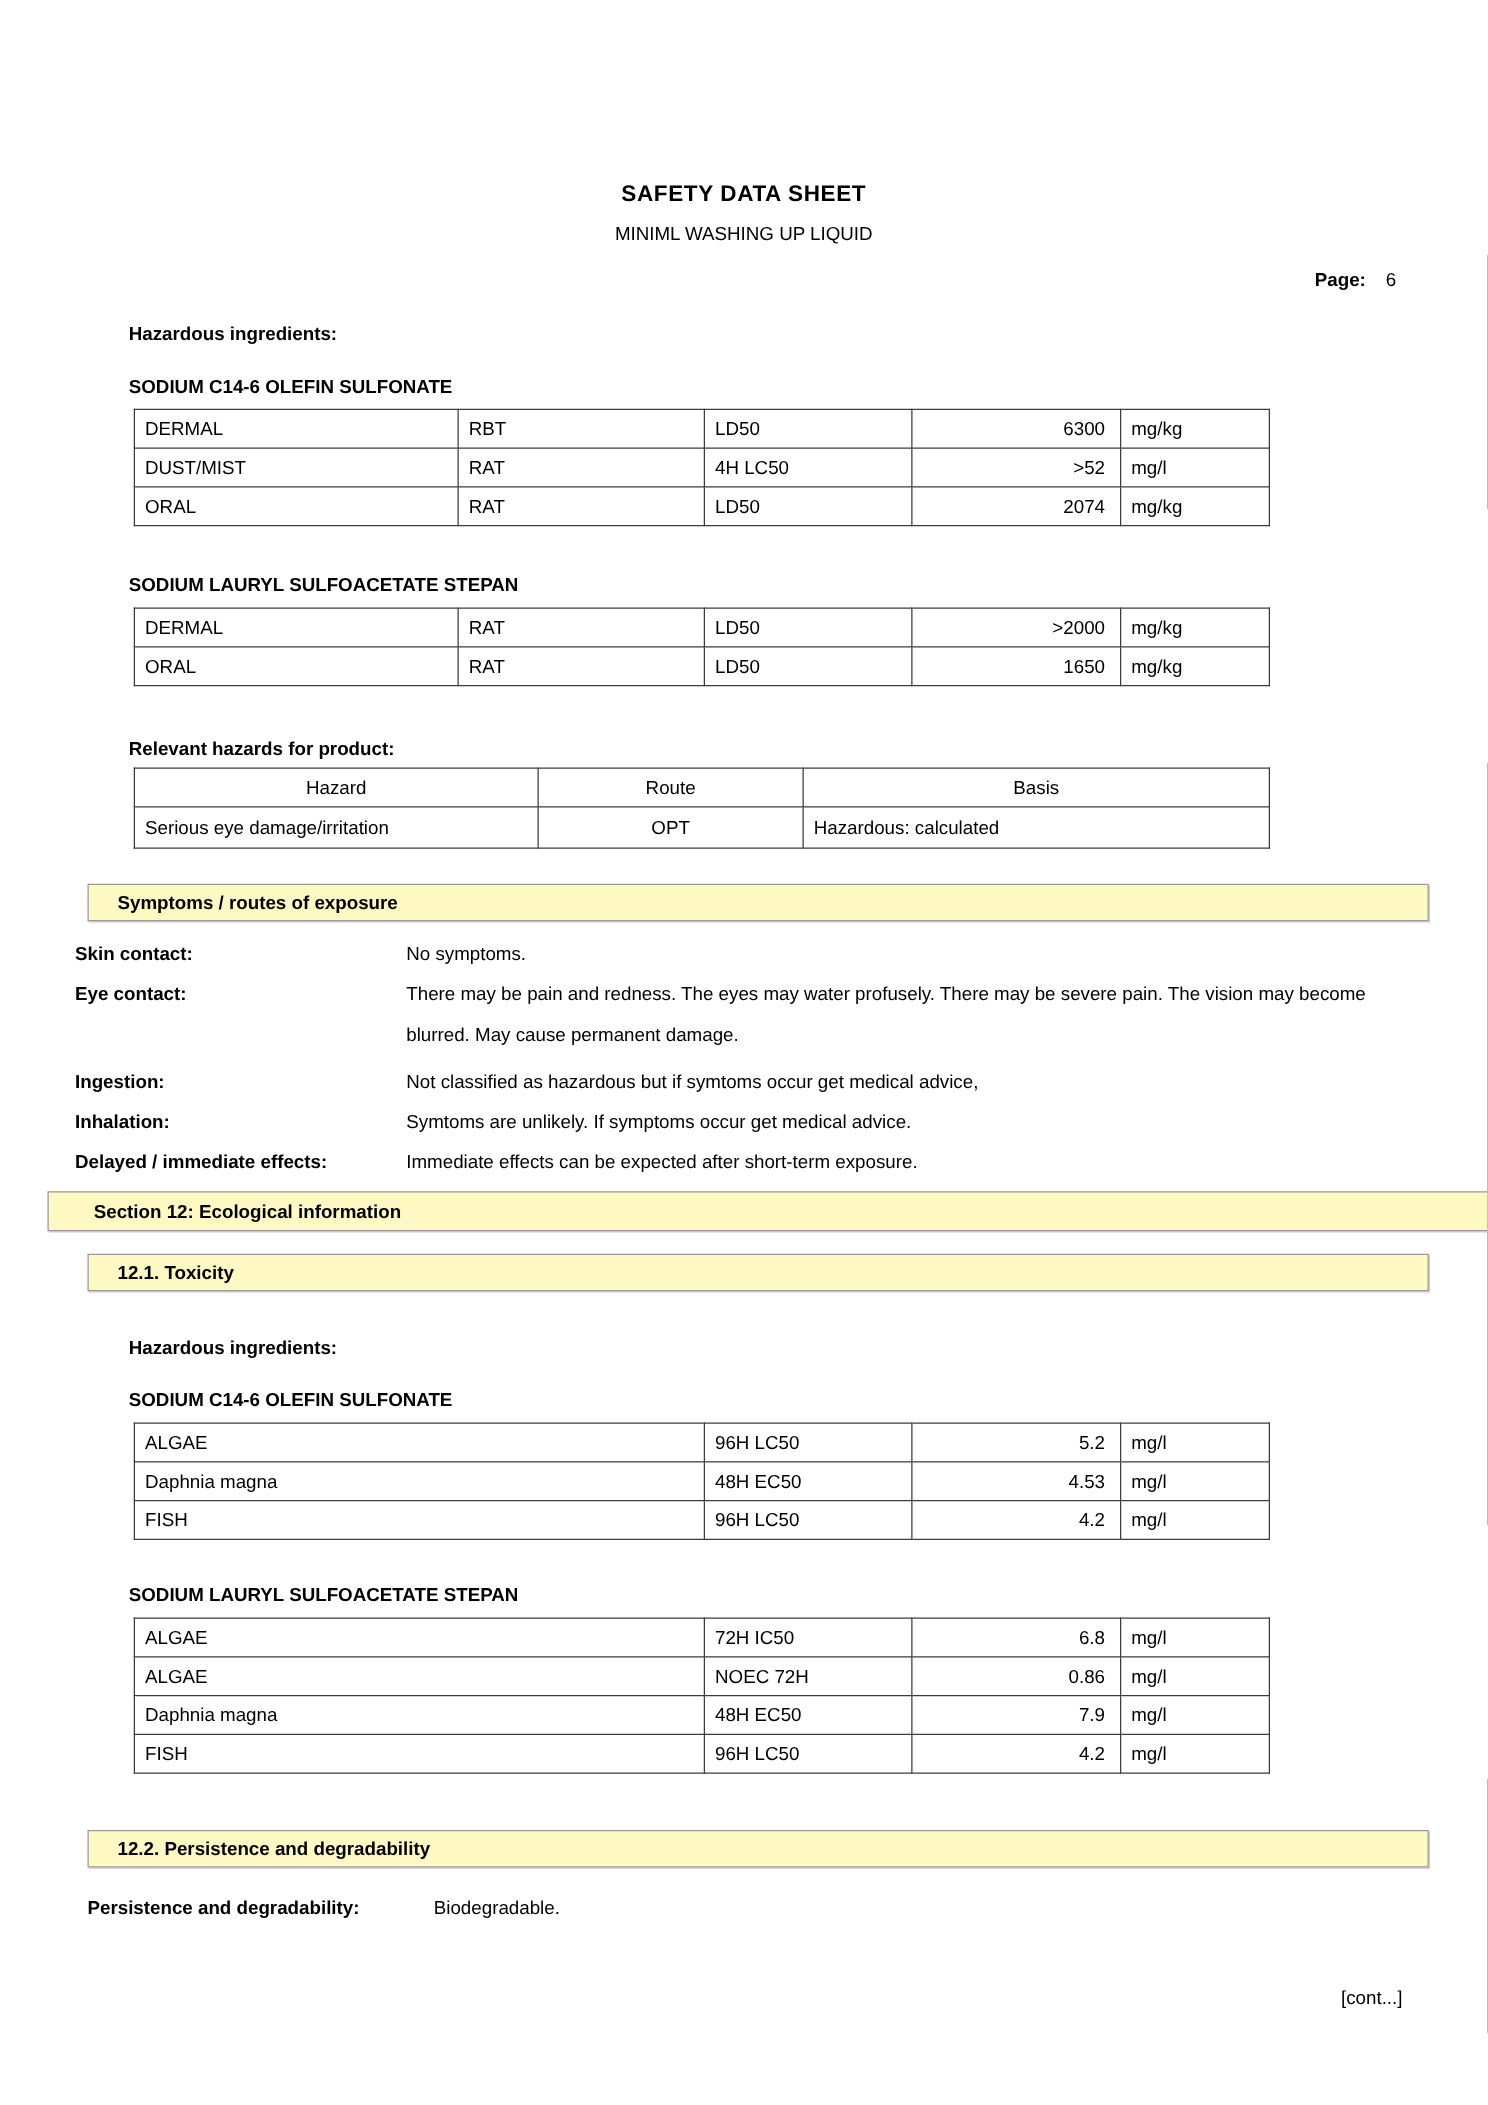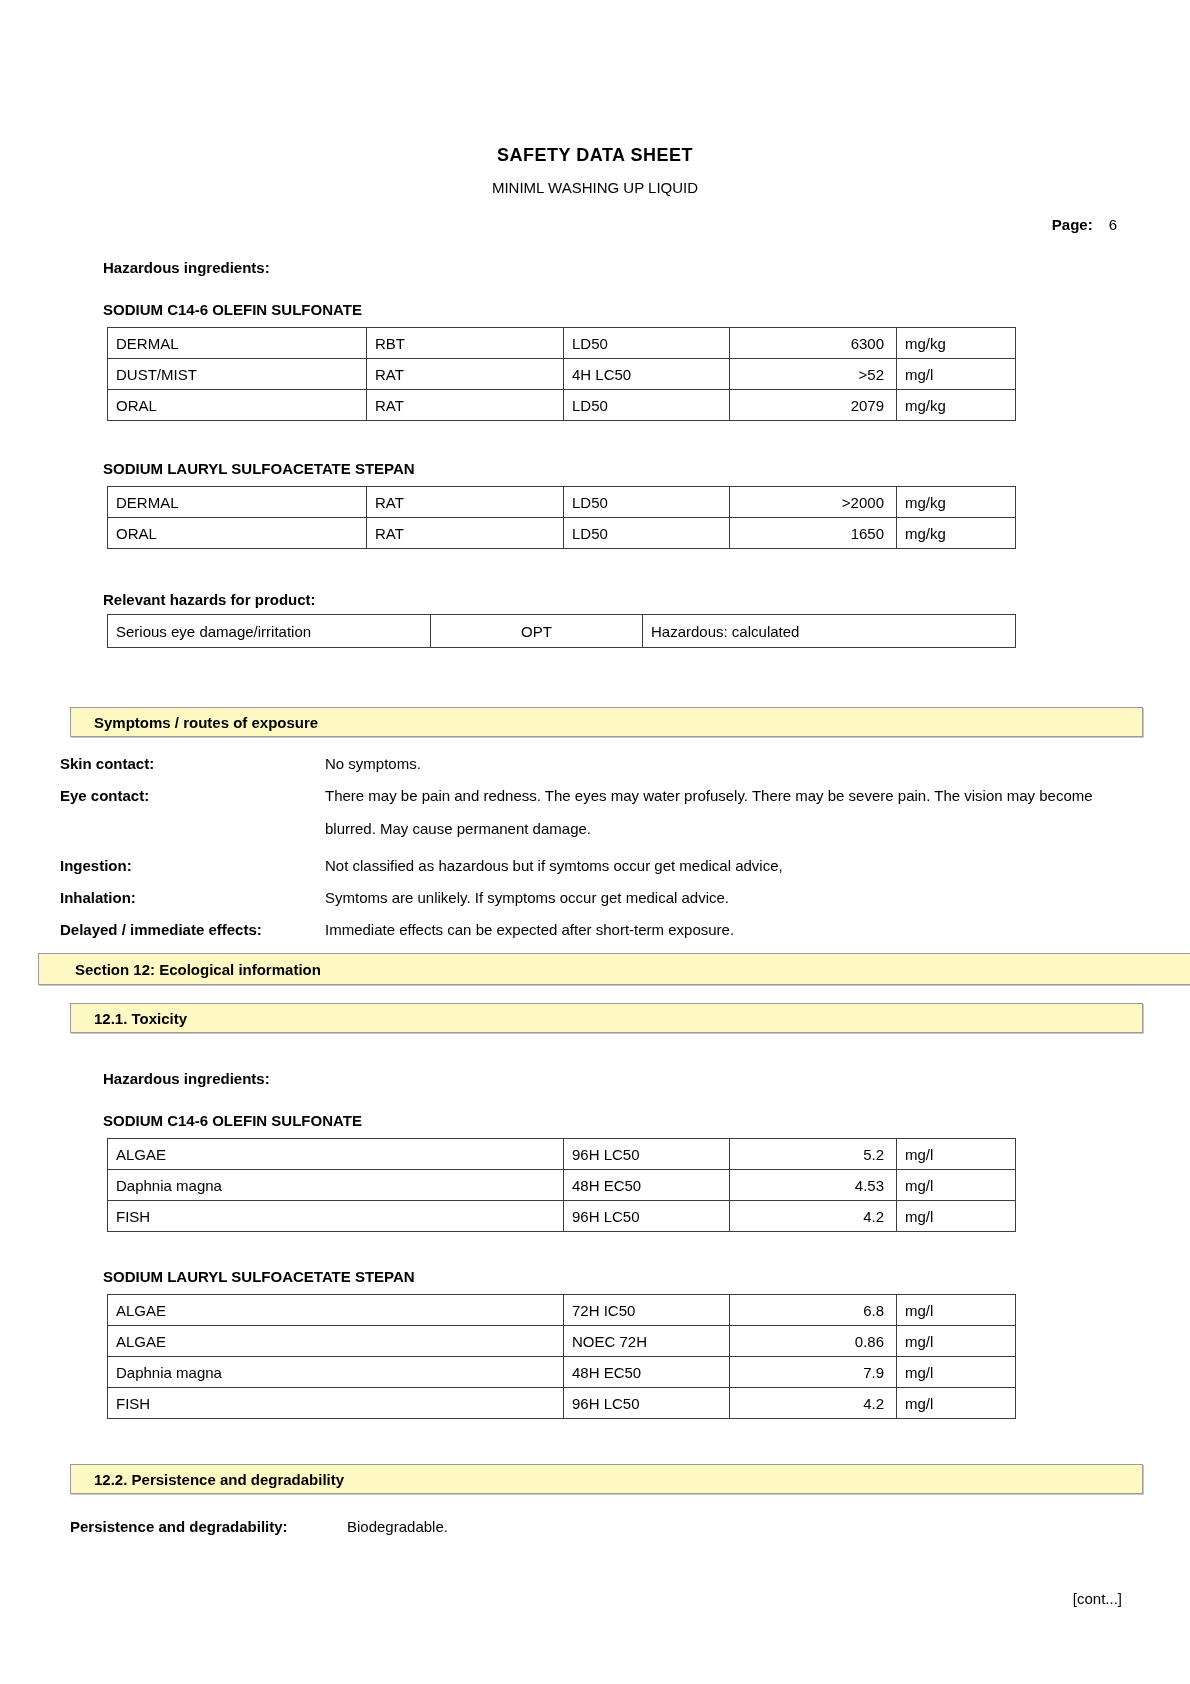--- a/index.html
+++ b/index.html
@@ -75,21 +75,21 @@
       <td>DUST/MIST</td>
       <td>RAT</td>
       <td>4H LC50</td>
       <td class="num">&gt;52</td>
       <td>mg/l</td>
     </tr>
     <tr>
       <td>ORAL</td>
       <td>RAT</td>
       <td>LD50</td>
-      <td class="num">2079</td>
+      <td class="num">2074</td>
       <td>mg/kg</td>
     </tr>
   </tbody>
     </table>
 
   <div class="abs bold" style="top:460px;left:103px;">SODIUM LAURYL SULFOACETATE STEPAN</div>
   <table class="t abs" style="top:486px;left:107px;width:908px;">
     <colgroup>
         <col style="width:259px">
         <col style="width:197px">
@@ -116,20 +116,25 @@
     </table>
 
   <div class="abs bold" style="top:591px;left:103px;">Relevant hazards for product:</div>
   <table class="t hz abs" style="top:614px;left:107px;width:908px;">
     <colgroup>
         <col style="width:323px">
         <col style="width:212px">
         <col style="width:373px">
       </colgroup>
     <tbody>
+        <tr>
+      <td class="ctr">Hazard</td>
+      <td class="ctr">Route</td>
+      <td class="ctr">Basis</td>
+    </tr>
     <tr class="datarow">
       <td>Serious eye damage/irritation</td>
       <td class="ctr">OPT</td>
       <td>Hazardous: calculated</td>
     </tr>
   </tbody>
     </table>
 
   <div class="bar sub abs" style="top:707px;left:70px;width:1048px;height:28px;">Symptoms / routes of exposure</div>
 

